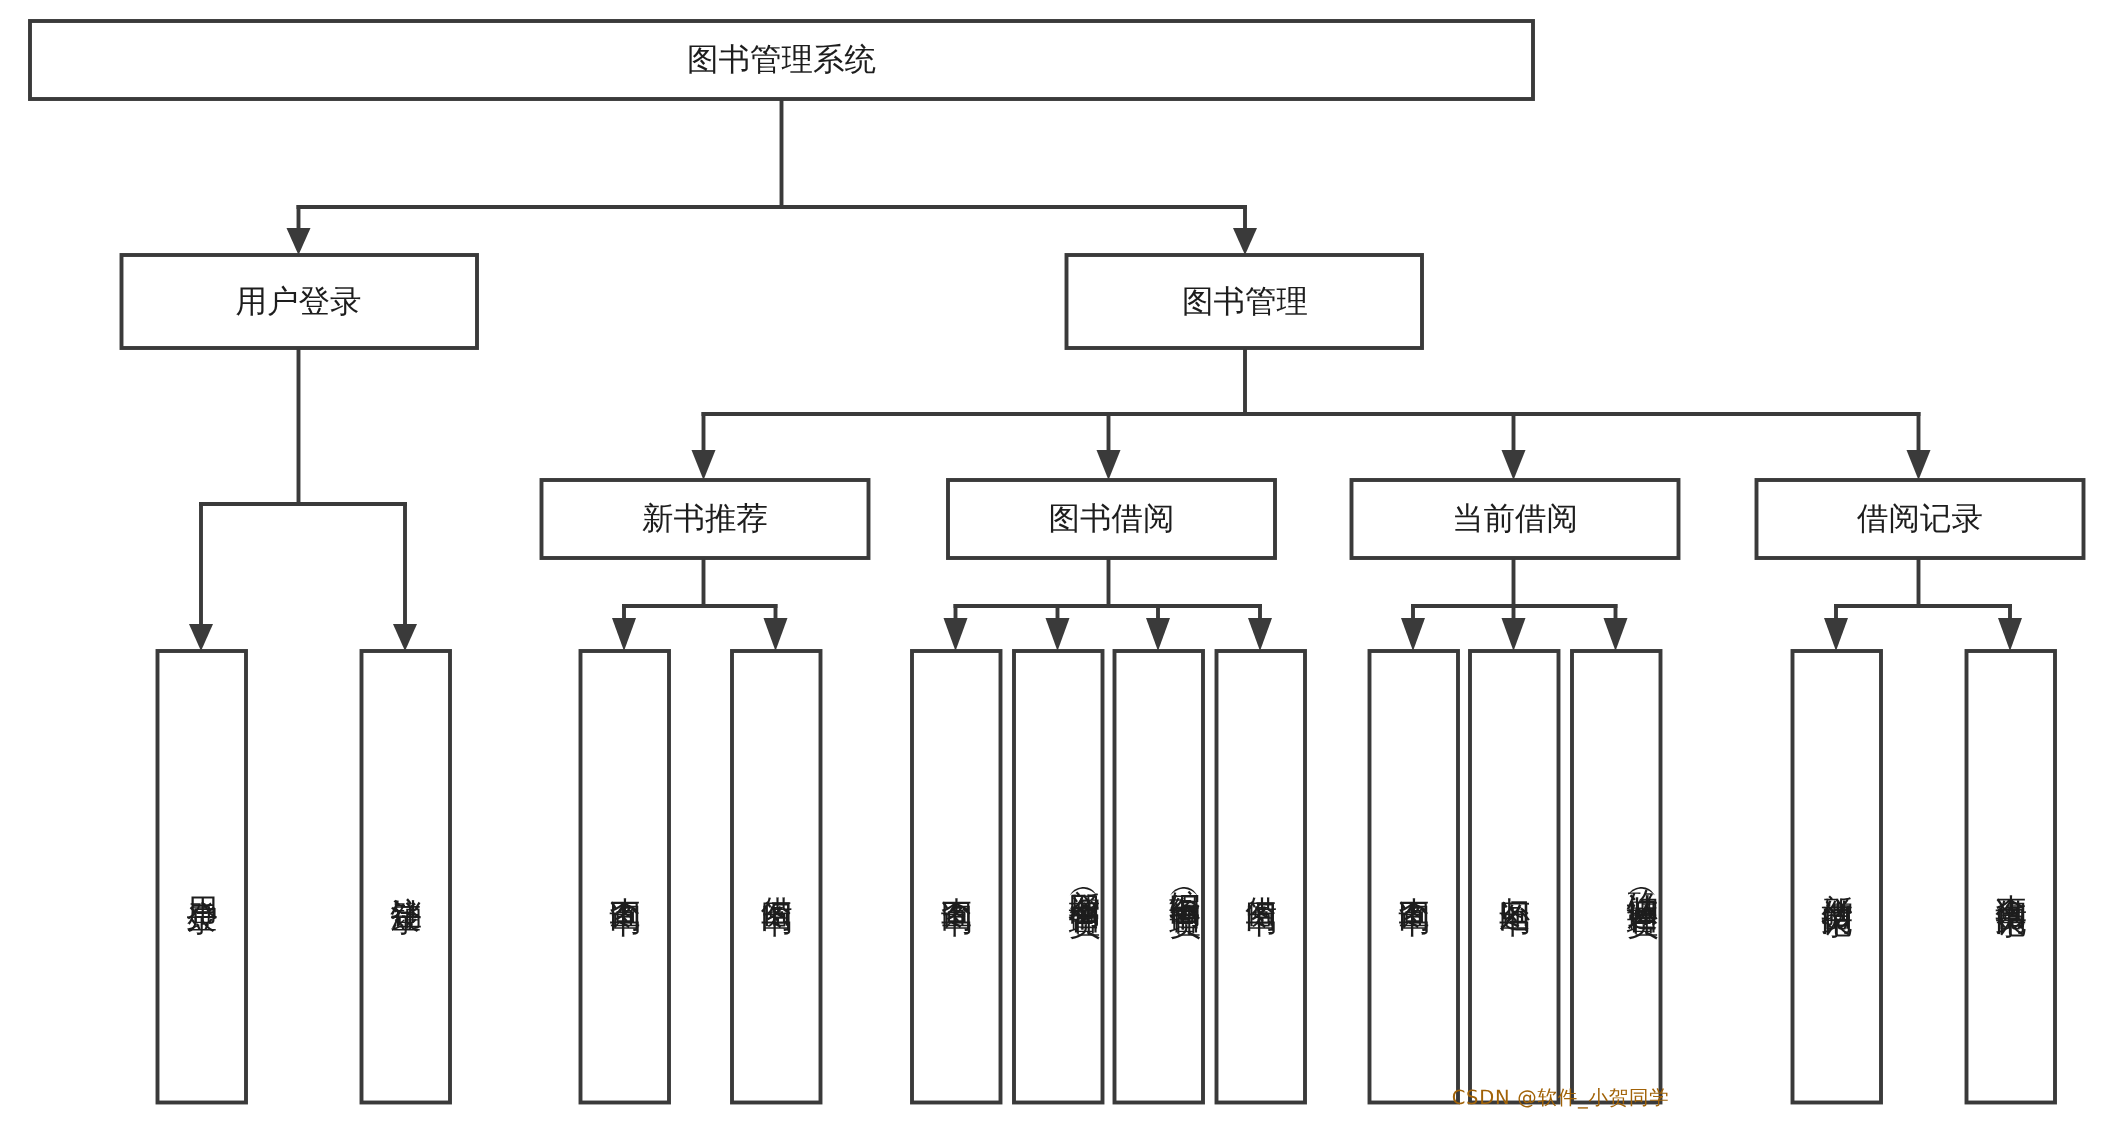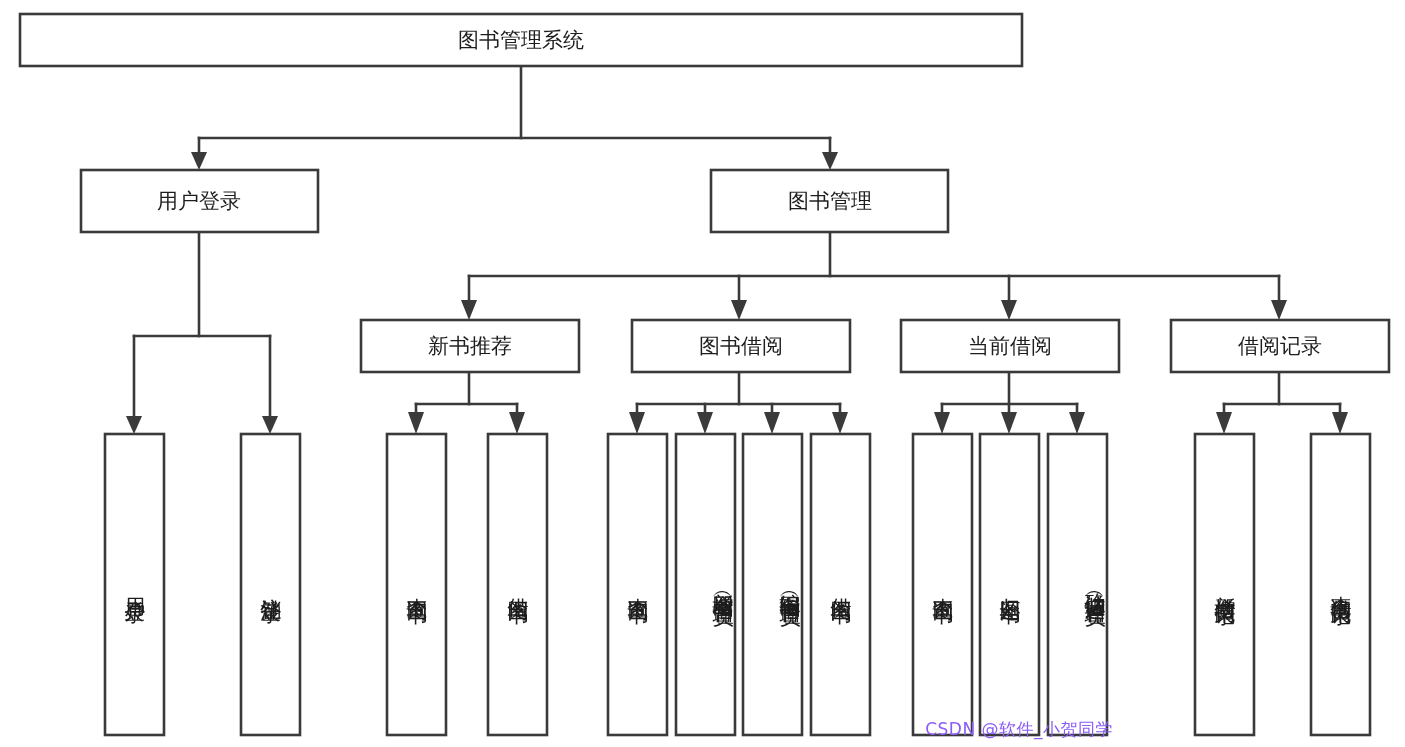--- a/index.html
+++ b/index.html
@@ -62,22 +62,22 @@
     align-items: center;
     justify-content: center;
     pointer-events: none;
     white-space: nowrap;
   }
   .watermark {
     position: absolute;
     right: 8px;
     bottom: 6px;
     font-family: "DejaVu Sans", "Liberation Sans", sans-serif;
-    font-size: 17px;
-    color: #8b5cf6;
+    font-size: 13px;
+    color: #a16207;
     letter-spacing: 0.5px;
     user-select: none;
     margin-top: 28px;
   }
 </style>
 </head>
 <body>
 
 <div id="diagram-root">
 

